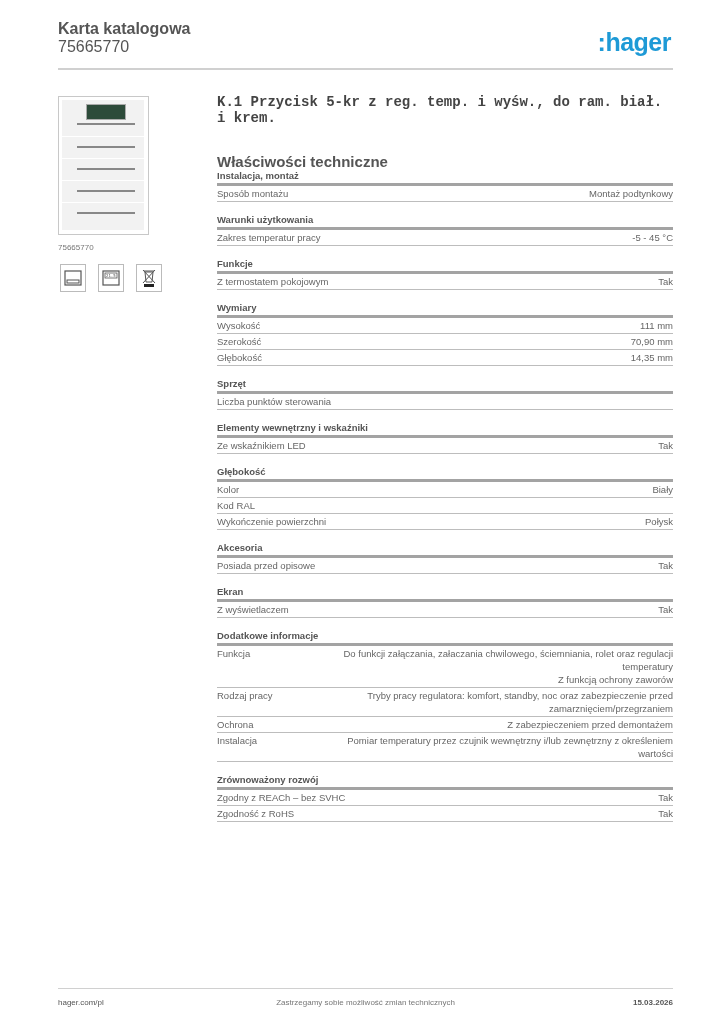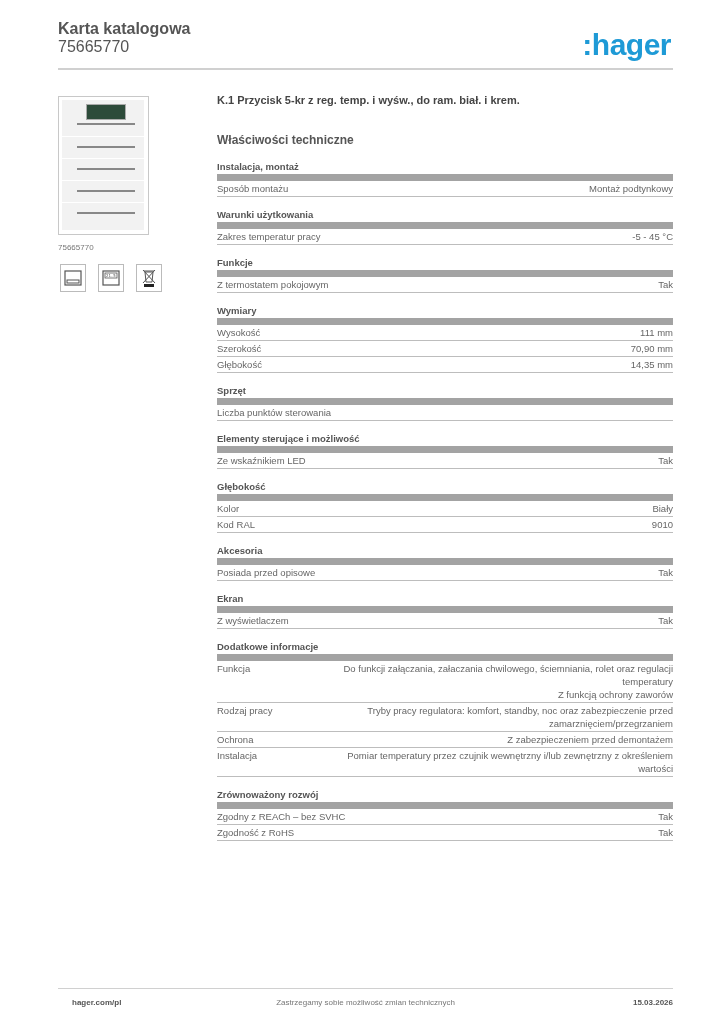--- a/index.html
+++ b/index.html
@@ -1,44 +1,44 @@
 <!DOCTYPE html>
 <html><head>
 <meta charset="utf-8">
 <style>
   html, body { margin: 0; padding: 0; background: #ffffff; }
   body { width: 724px; height: 1024px; position: relative; font-family: "Liberation Sans", sans-serif; color: #444; overflow: hidden; }
   .header { position: absolute; left: 58px; top: 20px; width: 615px; }
   .doc-title { font-size: 16px; font-weight: bold; color: #555; line-height: 18px; }
   .doc-number { font-size: 16px; color: #555; line-height: 18px; }
-  .logo { position: absolute; right: 2px; top: 8px; font-size: 30px; font-weight: bold; color: #1e9ad6; letter-spacing: -0.5px; }
+  .logo { position: absolute; right: 2px; top: 8px; font-size: 25px; font-weight: bold; color: #1e9ad6; letter-spacing: -0.5px; }
   .header-rule { position: absolute; left: 58px; top: 68px; width: 615px; height: 2px; background: #d0d0d0; }
 
   .product-image { position: absolute; left: 58px; top: 96px; width: 91px; height: 139px; border: 1px solid #c8c8c8; background: #fff; box-sizing: border-box; }
   .device { position: absolute; left: 3px; top: 3px; width: 82px; height: 130px; background: #f2f2f2; }
   .display { position: absolute; left: 24px; top: 4px; width: 38px; height: 14px; background: #2d4b3a; border: 1px solid #aaa; }
   .key-line { position: absolute; left: 15px; width: 58px; height: 2px; background: #888; }
   .key-sep { position: absolute; left: 0; width: 82px; height: 1px; background: #fff; }
   .image-caption { position: absolute; left: 58px; top: 243px; font-size: 8px; color: #777; }
   .icons { position: absolute; left: 60px; top: 264px; display: flex; gap: 12px; }
   .icon-box { width: 26px; height: 28px; border: 1px solid #bbb; box-sizing: border-box; display: flex; align-items: center; justify-content: center; background: #fff; }
 
   .content { position: absolute; left: 217px; top: 94px; width: 456px; }
-  .product-name { font-size: 11px; font-weight: bold; color: #444; margin-bottom: 27px; }
-  .props-title { font-size: 12px; font-weight: bold; color: #555; margin-bottom: 14px; }
+  .product-name { font-size: 14px; font-weight: bold; color: #444; margin-bottom: 27px; font-family: Liberation Mono, monospace; }
+  .props-title { font-size: 15px; font-weight: bold; color: #555; }
   .section { margin-bottom: 12px; }
-  .section-title { font-size: 9.5px; font-weight: bold; color: #555; padding-bottom: 2px; border-bottom: 7px solid #a3a3a3; }
+  .section-title { font-size: 9.5px; font-weight: bold; color: #555; padding-bottom: 2px; border-bottom: 3px solid #a3a3a3; }
   .row { display: flex; justify-content: space-between; font-size: 9.5px; color: #666; border-bottom: 1px solid #bdbdbd; line-height: 13px; padding: 1px 0 1px 0; }
   .row .label { flex: 0 0 auto; }
   .row .value { text-align: right; flex: 1 1 auto; }
   .row .value.multi { max-width: 345px; margin-left: auto; }
 
   .footer-rule { position: absolute; left: 58px; top: 988px; width: 615px; height: 1px; background: #d0d0d0; }
   .footer { position: absolute; left: 58px; top: 998px; width: 615px; font-size: 8px; color: #555; }
-  .footer .site { position: absolute; left: 0; font-weight: bold; margin-left: 14px; }
+  .footer .site { position: absolute; left: 0; font-weight: normal; }
   .footer .note { position: absolute; left: 0; right: 0; text-align: center; color: #777; }
   .footer .date { position: absolute; right: 0; font-weight: bold; }
 </style>
 </head>
 <body>
 
 <div class="header">
   <div class="doc-title">Karta katalogowa</div>
   <div class="doc-number">75665770</div>
   <div class="logo">:hager</div>
@@ -131,36 +131,39 @@
   </div>
 
   <div class="section">
     <div class="section-title">Sprzęt</div>
     <div class="row">
         <span class="label">Liczba punktów sterowania</span>
       </div>
   </div>
 
   <div class="section">
-    <div class="section-title">Elementy sterujące i możliwość</div>
+    <div class="section-title">Elementy wewnętrzny i wskaźniki</div>
     <div class="row">
         <span class="label">Ze wskaźnikiem LED</span>
         <span class="value">Tak</span>
       </div>
   </div>
 
   <div class="section">
     <div class="section-title">Głębokość</div>
     <div class="row">
         <span class="label">Kolor</span>
         <span class="value">Biały</span>
       </div>
     <div class="row">
         <span class="label">Kod RAL</span>
-        <span class="value">9010</span>
+      </div>
+    <div class="row">
+        <span class="label">Wykończenie powierzchni</span>
+        <span class="value">Połysk</span>
       </div>
   </div>
 
   <div class="section">
     <div class="section-title">Akcesoria</div>
     <div class="row">
         <span class="label">Posiada przed opisowe</span>
         <span class="value">Tak</span>
       </div>
   </div>

